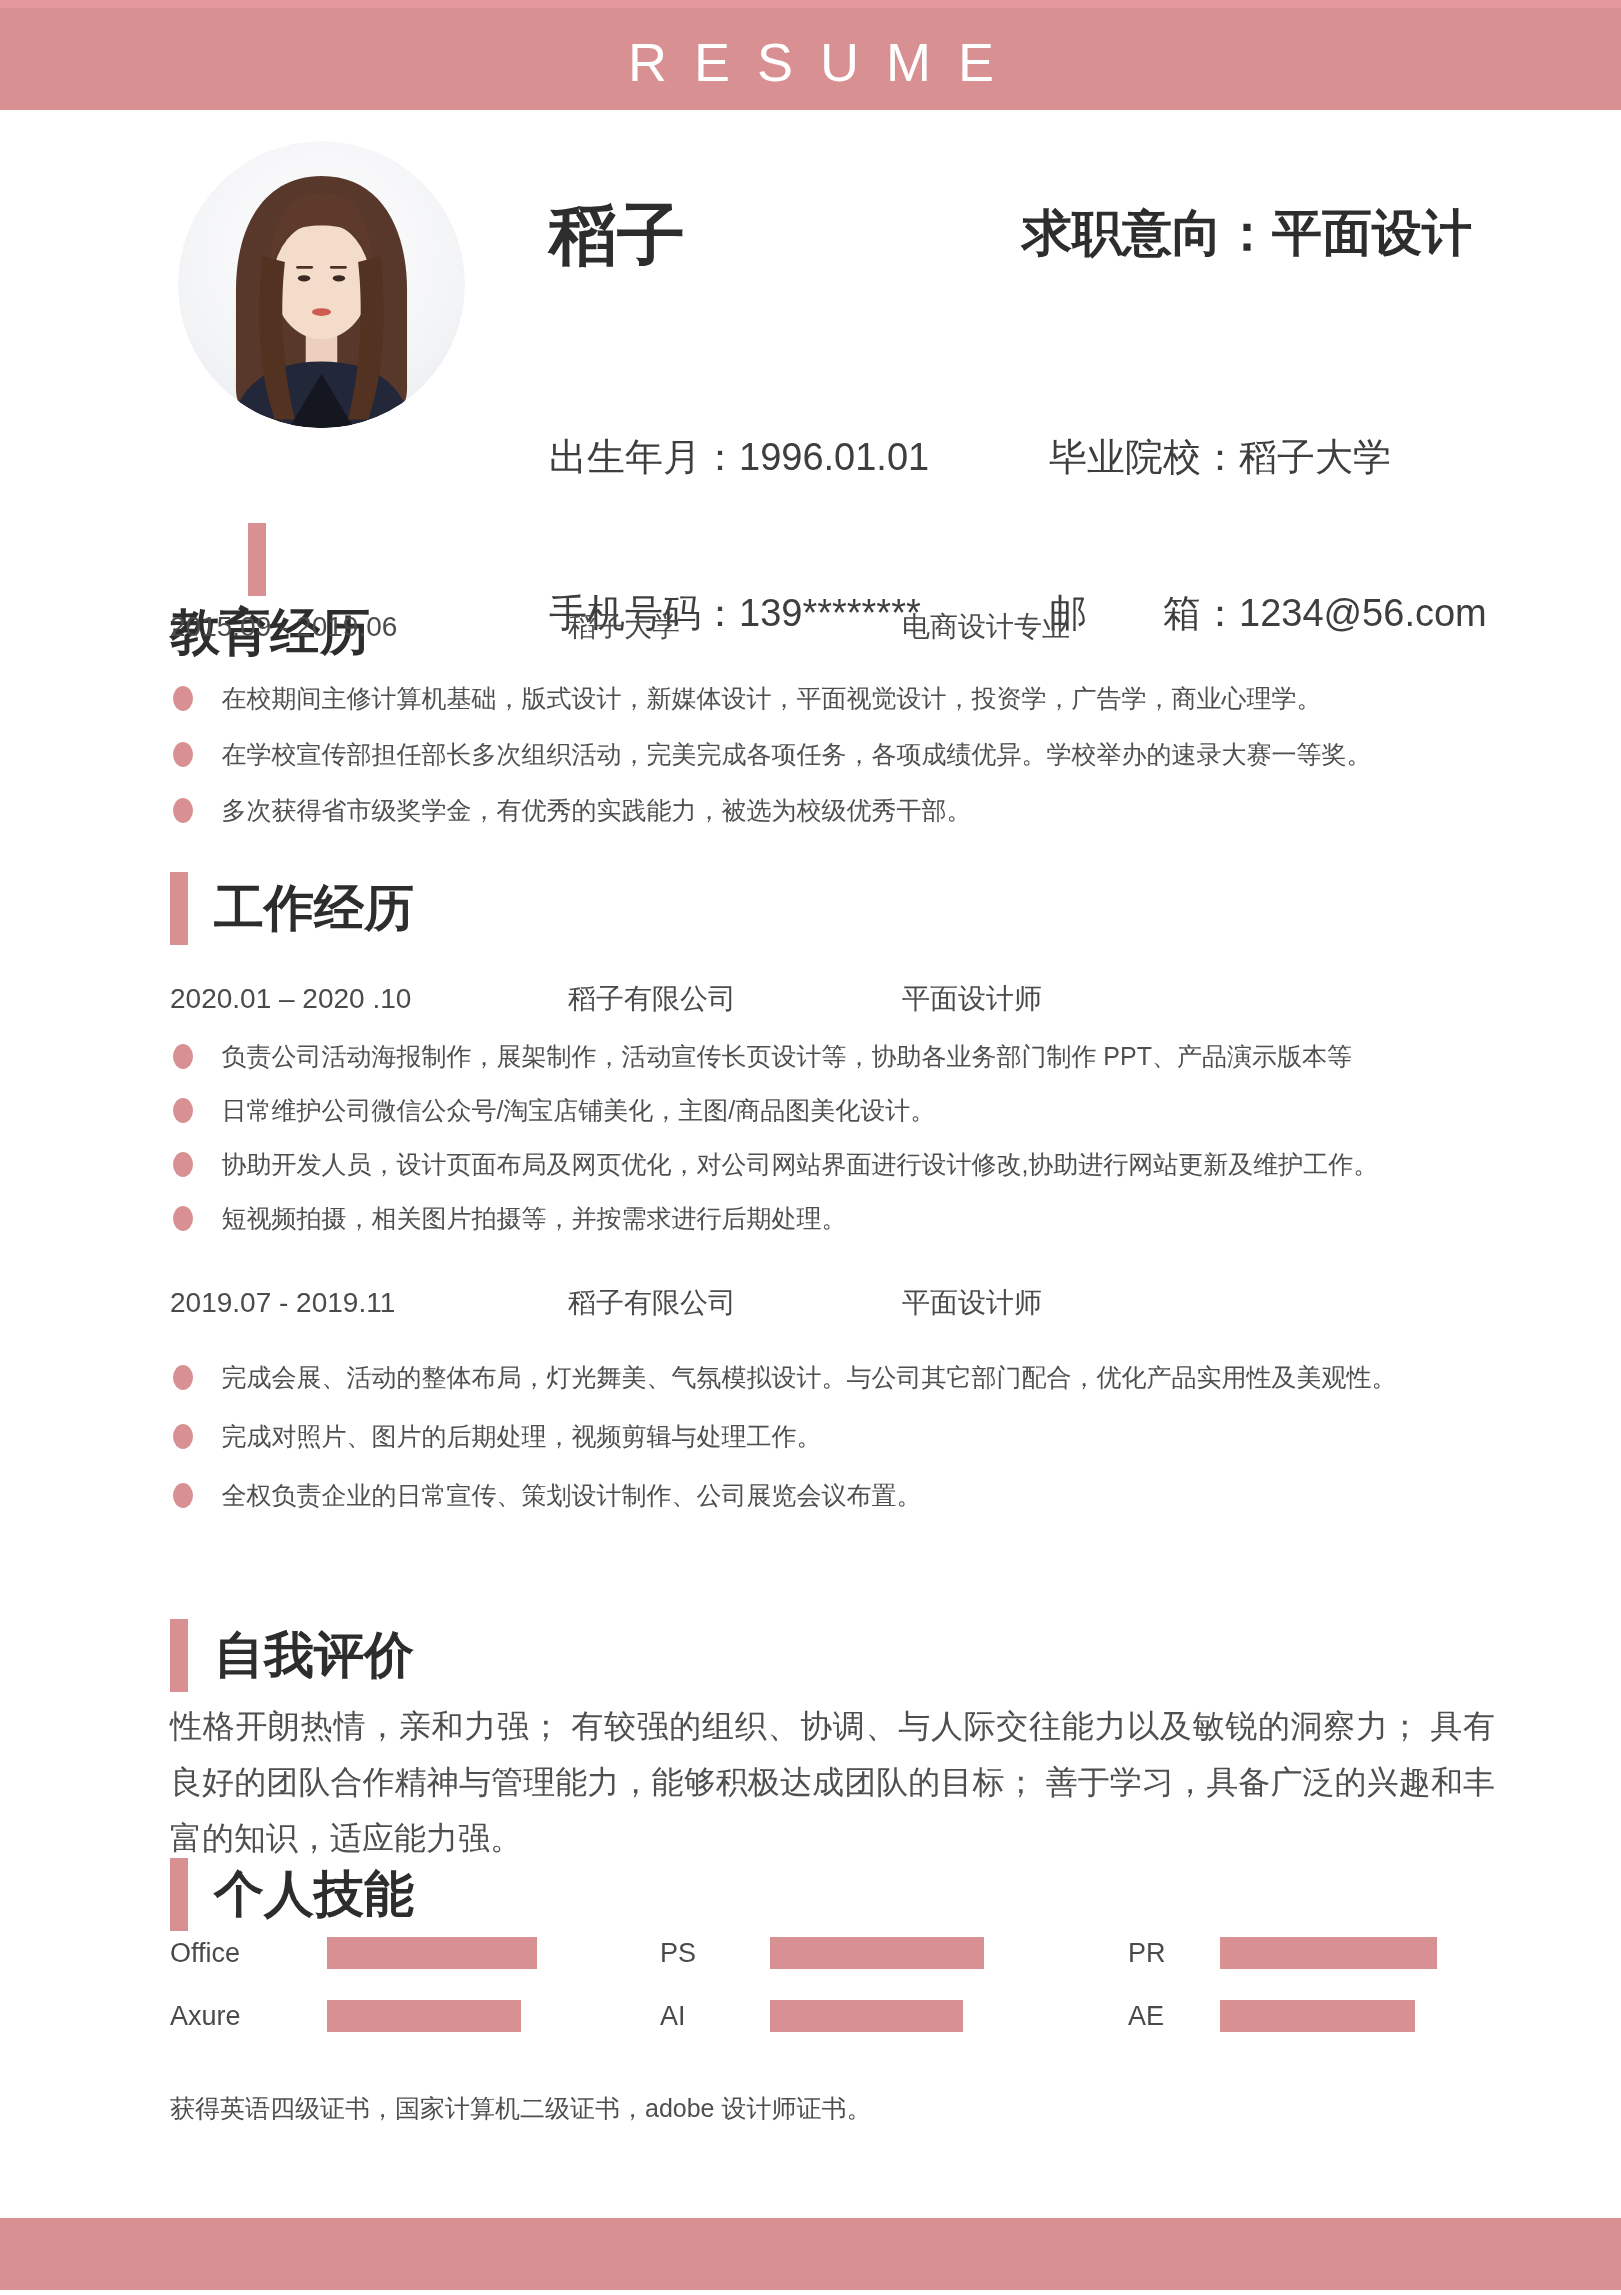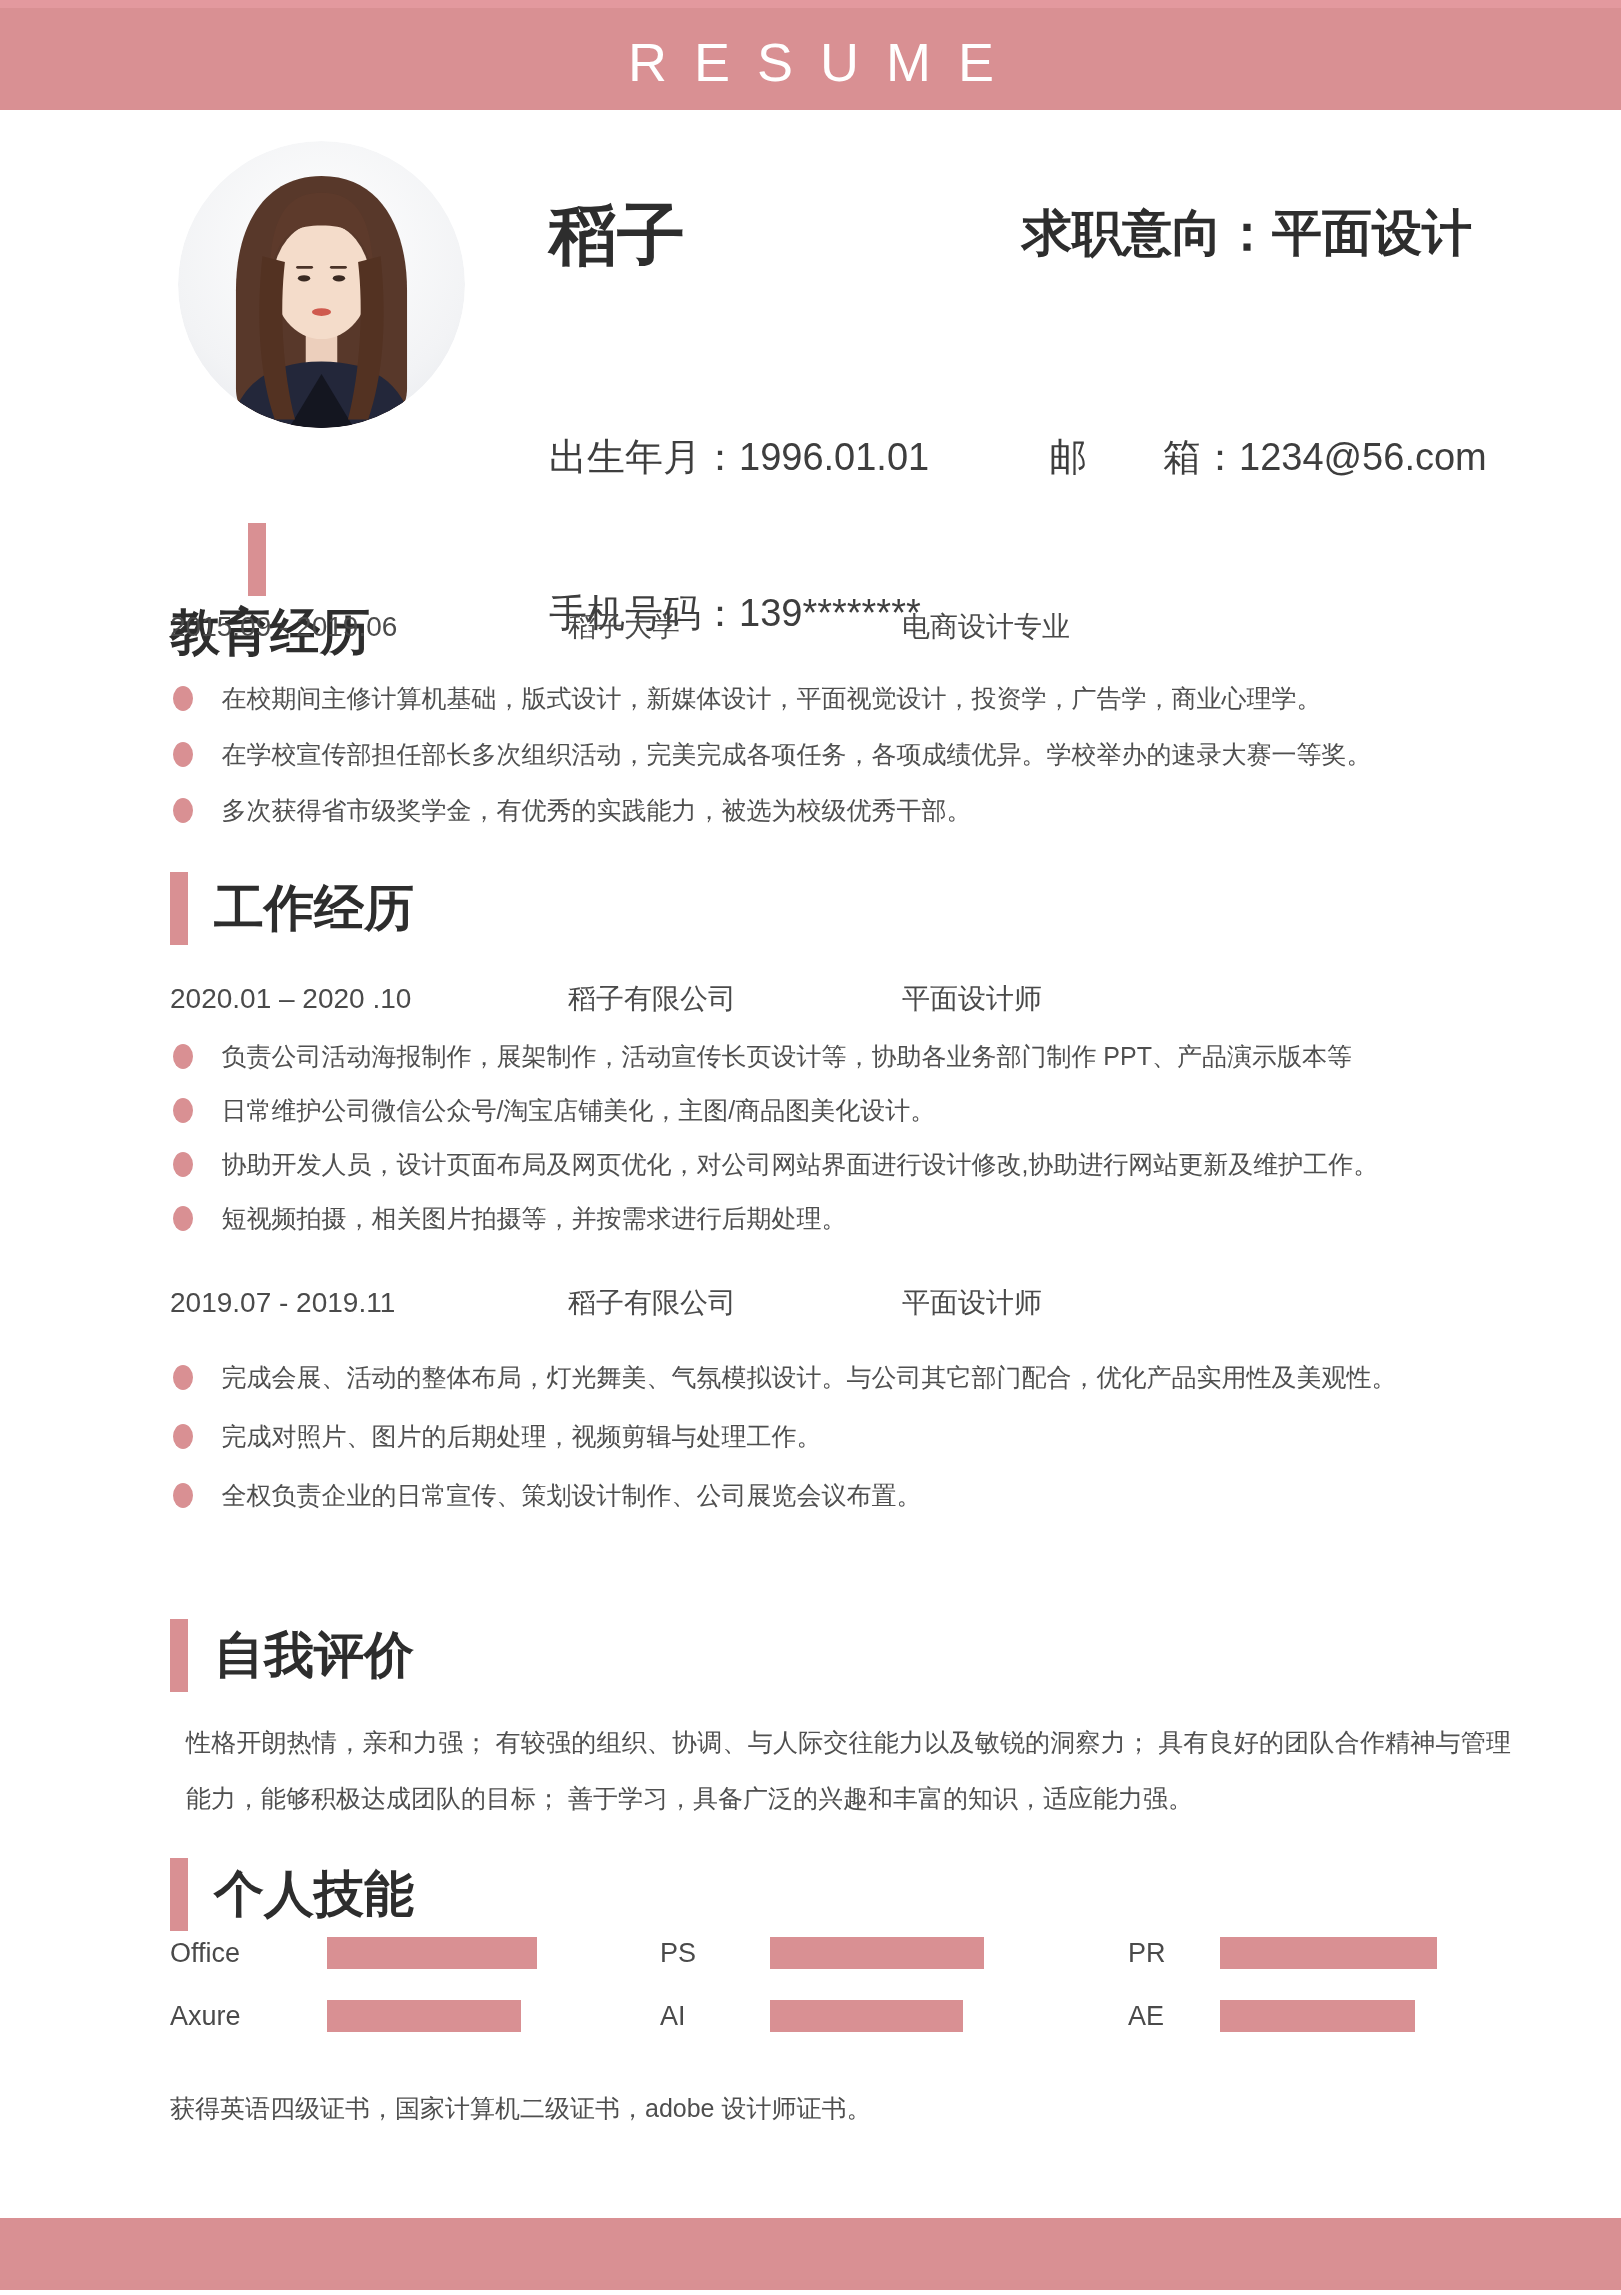--- a/index.html
+++ b/index.html
@@ -69,22 +69,22 @@
   ul.bullets li{display:flex;align-items:center;}
   .dot{flex:none;width:20px;height:25px;border-radius:50%;background:var(--accent);margin-left:3.4px;margin-right:28px;}
   .btxt{font-size:25px;color:var(--body);white-space:nowrap;}
   .bl-edu{top:670px;}   .bl-edu li{height:56px;}
   .bl-work1{top:1029px;} .bl-work1 li{height:54px;}
   .bl-work2{top:1348px;} .bl-work2 li{height:59px;}
 
   
   .self-para{
     left:170px;top:1698px;width:1325px;
-    font-size:25px;line-height:56px;color:var(--body);
-    text-align:justify;margin:16px;
+    font-size:32px;line-height:56px;color:var(--body);
+    text-align:justify;margin:0;
   }
 
   
   .skill{height:32px;display:flex;align-items:center;}
   .skill .sk-label{font-size:27px;color:#4a4a4a;line-height:32px;}
   .skill .sk-bar{height:32px;background:var(--accent);flex:none;}
   .sk-r1{top:1937px;} .sk-r2{top:2000px;}
   .sk-c1{left:170px;} .sk-c1 .sk-label{width:157px;}
   .sk-c2{left:660px;} .sk-c2 .sk-label{width:110px;}
   .sk-c3{left:1128px;} .sk-c3 .sk-label{width:92px;}
@@ -144,20 +144,21 @@
   </div>
 
   <h1 class="abs name">稻子</h1>
   <h2 class="abs intent">求职意向：平面设计</h2>
 
   <div class="abs details details-left">
     <div>出生年月：1996.01.01</div>
     <div>手机号码：139********</div>
   </div>
   <div class="abs details details-right">
+    <div>毕业院校：稻子大学</div>
     <div>邮　　箱：1234@56.com</div>
   </div>
 
   <div class="abs sec sec-edu">
     <span class="sec-bar"></span>
     <h3 class="sec-title">教育经历</h3>
   </div>
   <div class="abs entry entry-edu">
     <span class="c1">2015.09 - 2019.06</span>
     <span class="c2">稻子大学</span>

